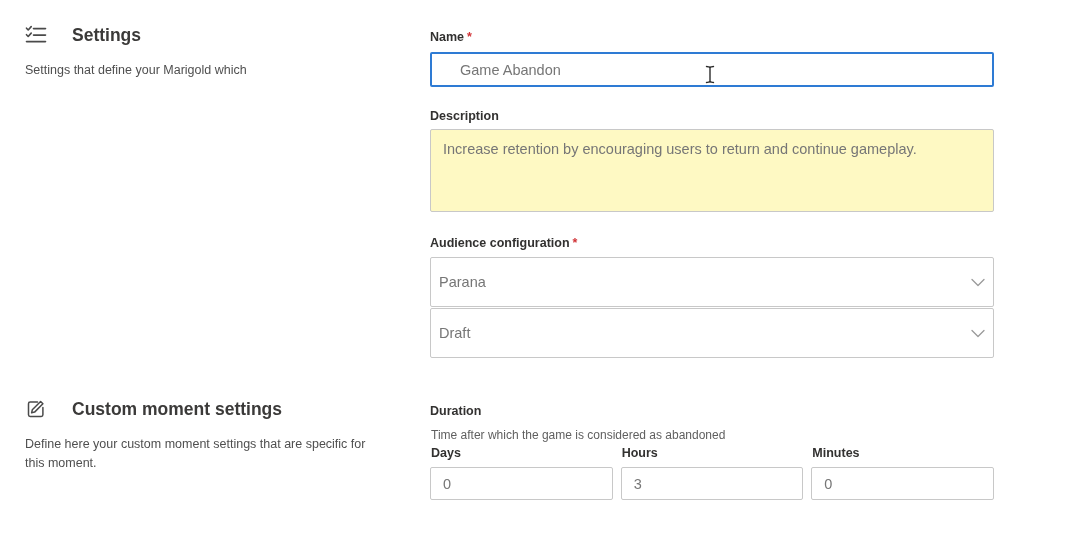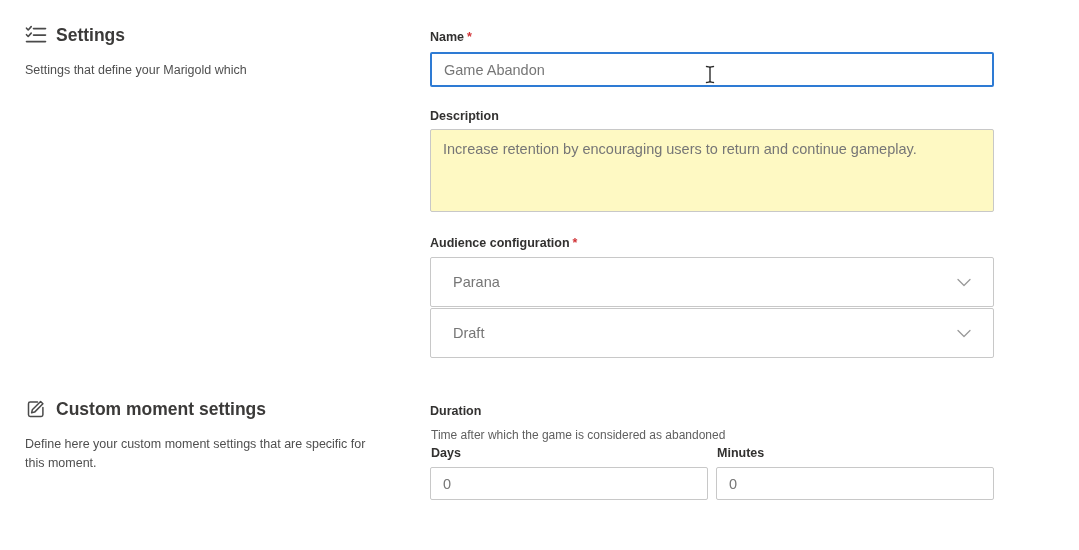--- a/index.html
+++ b/index.html
@@ -11,56 +11,56 @@
     position:relative;
     overflow:hidden;
     color:#323130;
   }
 
   
   .sec { position:absolute; left:25px; }
   .sec-1 { top:24px; width:380px; }
   .sec-2 { top:398px; width:352px; }
   .sec-title {
-    display:flex; align-items:center; gap:9px;
+    display:flex; align-items:center; gap:25px;
     font-size:17.5px; font-weight:bold; color:#3b3a39;
   }
   .sec-title .hicon { display:inline-flex; width:22px; height:22px; flex:0 0 auto; }
   .sec-desc {
     margin:15px 0 0 0;
     font-size:12.5px; color:#4f4f4f; line-height:1.55;
   }
 
   
   .form-col { position:absolute; left:430px; top:0; width:564px; height:550px; }
   .f-label {
     position:absolute; left:0;
     font-size:12.5px; font-weight:bold; color:#323130;
     white-space:nowrap;
   }
   .req { color:#d13438; font-weight:bold; margin-left:3px; }
 
   .txt-input {
     position:absolute; left:0; width:564px; height:35px;
     border:2px solid #2e7bd4; border-radius:2px;
-    padding:0 12px; font-size:14.5px; color:#767676;
+    padding:0 28px; font-size:14.5px; color:#767676;
     font-family:"Liberation Sans", sans-serif;
     outline:none; background:#fff;
   }
   .txt-area {
     position:absolute; left:0; width:564px; height:83px;
     border:1px solid #c8c8c8; border-radius:2px;
     padding:9px 12px; font-size:14.5px; color:#767676;
     font-family:"Liberation Sans", sans-serif;
     resize:none; outline:none; background:#fef9c3; line-height:1.4;
   }
   .dropdown {
     position:absolute; left:0; width:564px; height:50px;
     border:1px solid #c8c8c8; border-radius:2px;
-    padding:0 22px; background:#fff;
+    padding:0 8px; background:#fff;
     display:flex; align-items:center; justify-content:space-between;
     font-size:14.5px; color:#767676; cursor:pointer;
   }
   .chev { display:inline-flex; width:14px; height:9px; }
 
   .hint {
     position:absolute; left:1px;
     font-size:12px; color:#5f5f5f; white-space:nowrap;
   }
   .trio {
@@ -152,20 +152,24 @@
     <span>Duration</span>
   </div>
   <div class="hint" style="top:428px;">Time after which the game is considered as abandoned</div>
 
   <div class="trio">
     <div class="trio-cell">
       <label class="c-label">Days</label>
       <input class="num-input" type="text" value="0" style="">
     </div>
     <div class="trio-cell">
+      <label class="c-label">Hours</label>
+      <input class="num-input" type="text" value="3" style="">
+    </div>
+    <div class="trio-cell">
       <label class="c-label">Minutes</label>
       <input class="num-input" type="text" value="0" style="">
     </div>
   </div>
 
 </div>
 
 <div class="ibeam">
   <svg viewBox="0 0 14 19" width="14" height="19" fill="none" stroke="#2b2b2b" stroke-width="1.4" stroke-linecap="round">
     <path d="M3.5 1.5 C5 1.5 6 2.2 7 2.2 C8 2.2 9 1.5 10.5 1.5"></path>

